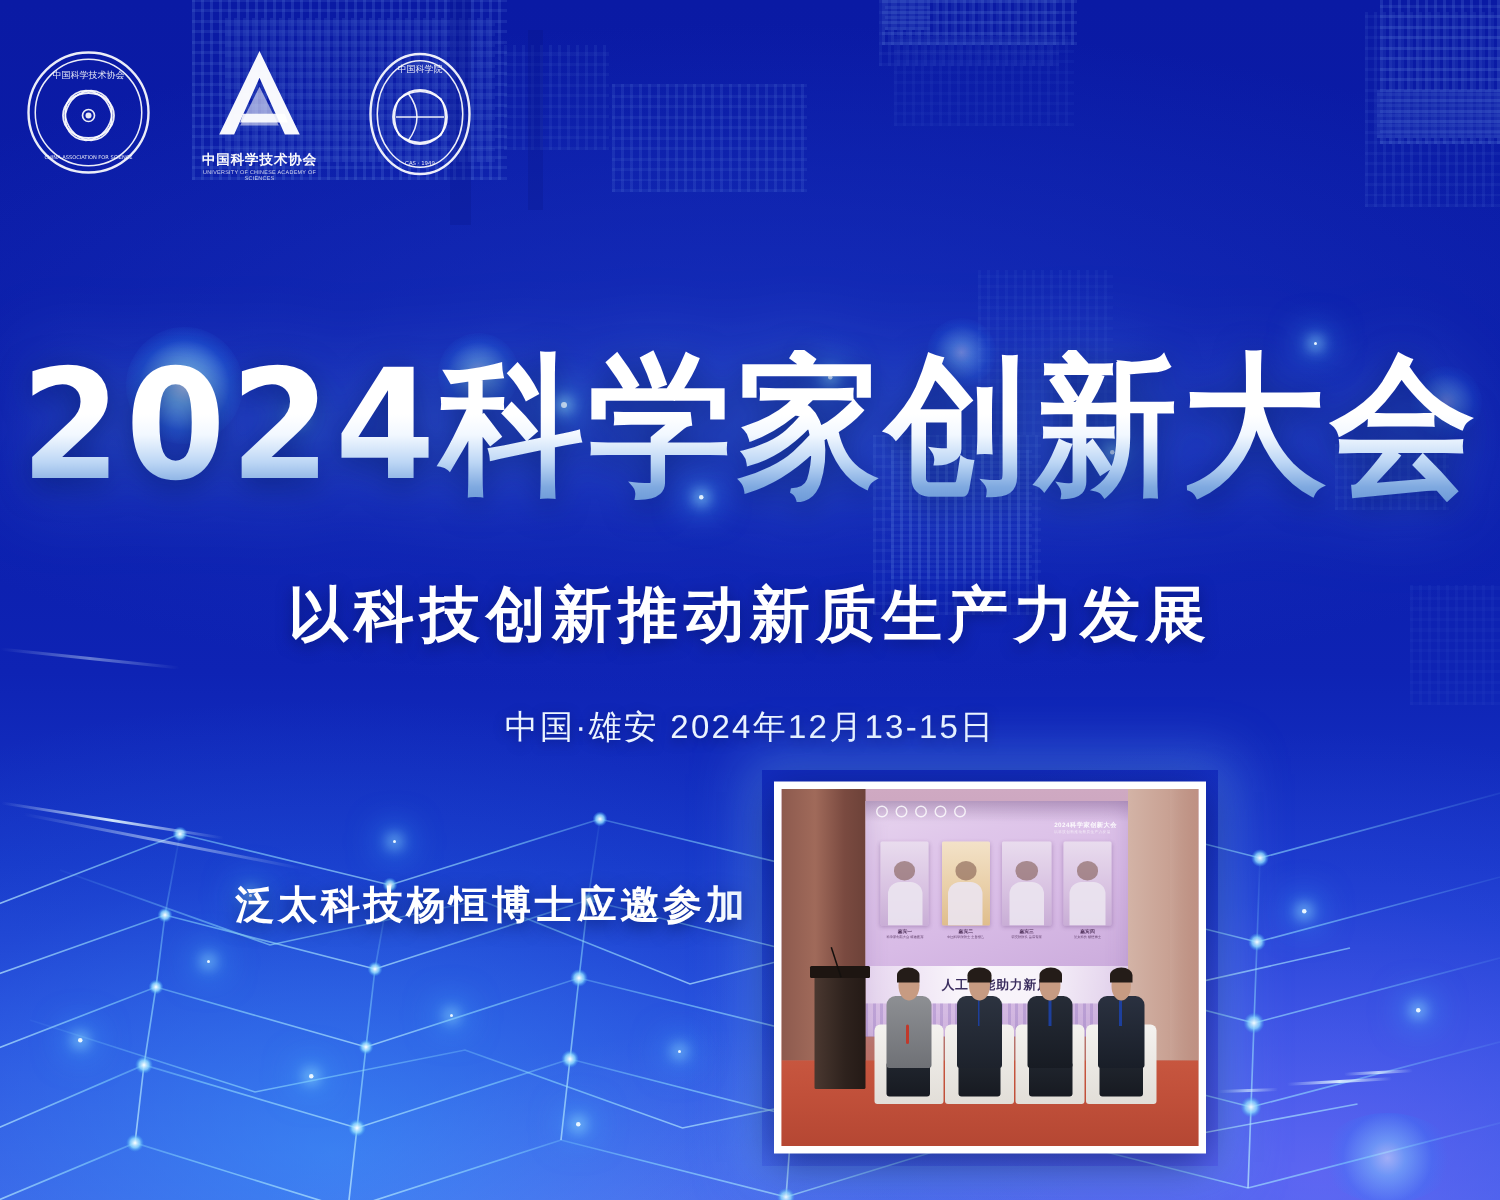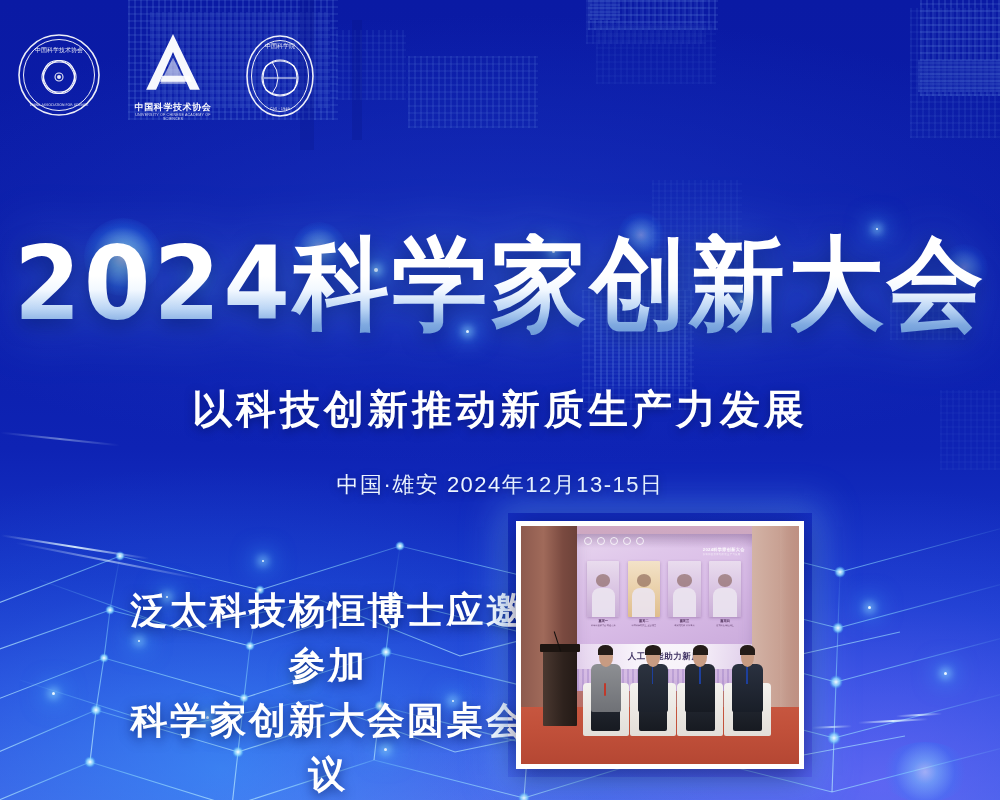--- a/index.html
+++ b/index.html
@@ -65,21 +65,21 @@
     text-shadow:0 3px 10px rgba(0,15,80,.55);
   }
   .datebar{
     position:absolute;left:0;top:470px;width:1000px;text-align:center;
     font-size:22px;font-weight:400;color:#ecf4ff;letter-spacing:1.5px;
     text-shadow:0 2px 7px rgba(0,15,80,.5);
   }
 
   
   .caption{position:absolute;left:128px;top:584px;width:400px;text-align:center;}
-  .caption .ln{font-size:37px;font-weight:700;color:#ffffff;letter-spacing:2.5px;line-height:1.48;
+  .caption .ln{font-size:26px;font-weight:700;color:#ffffff;letter-spacing:2.5px;line-height:1.48;
     text-shadow:0 3px 12px rgba(0,20,90,.7);}
 
   
   .photo{position:absolute;left:516px;top:521px;width:288px;height:248px;
     background:#ffffff;padding:5px;box-sizing:border-box;
     box-shadow:0 6px 26px rgba(0,10,70,.55);}
   .photo-inner{position:relative;width:100%;height:100%;overflow:hidden;
     background:linear-gradient(180deg,#cfa9c2 0%,#c9a3bd 18%,#bf9ab4 30%,#b08f9f 52%,#b8726a 72%,#c35a47 100%);}
   
   .wall-l{position:absolute;left:0;top:0;width:20%;height:76%;
@@ -321,21 +321,20 @@
   <div class="title-wrap">
     <span class="main-title">2024科学家创新大会</span>
   </div>
 
   <div class="subtitle">以科技创新推动新质生产力发展</div>
 
   <div class="datebar">中国·雄安  2024年12月13-15日</div>
 
   <div class="caption">
     <div class="ln">泛太科技杨恒博士应邀参加</div>
-    <div class="ln">科学家创新大会圆桌会议</div>
   </div>
 
   <div class="photo-glow"></div>
   <div class="photo">
     <div class="photo-inner">
 
       <div class="wall-l"></div>
       <div class="wall-r"></div>
       <div class="wall-r2"></div>
 

